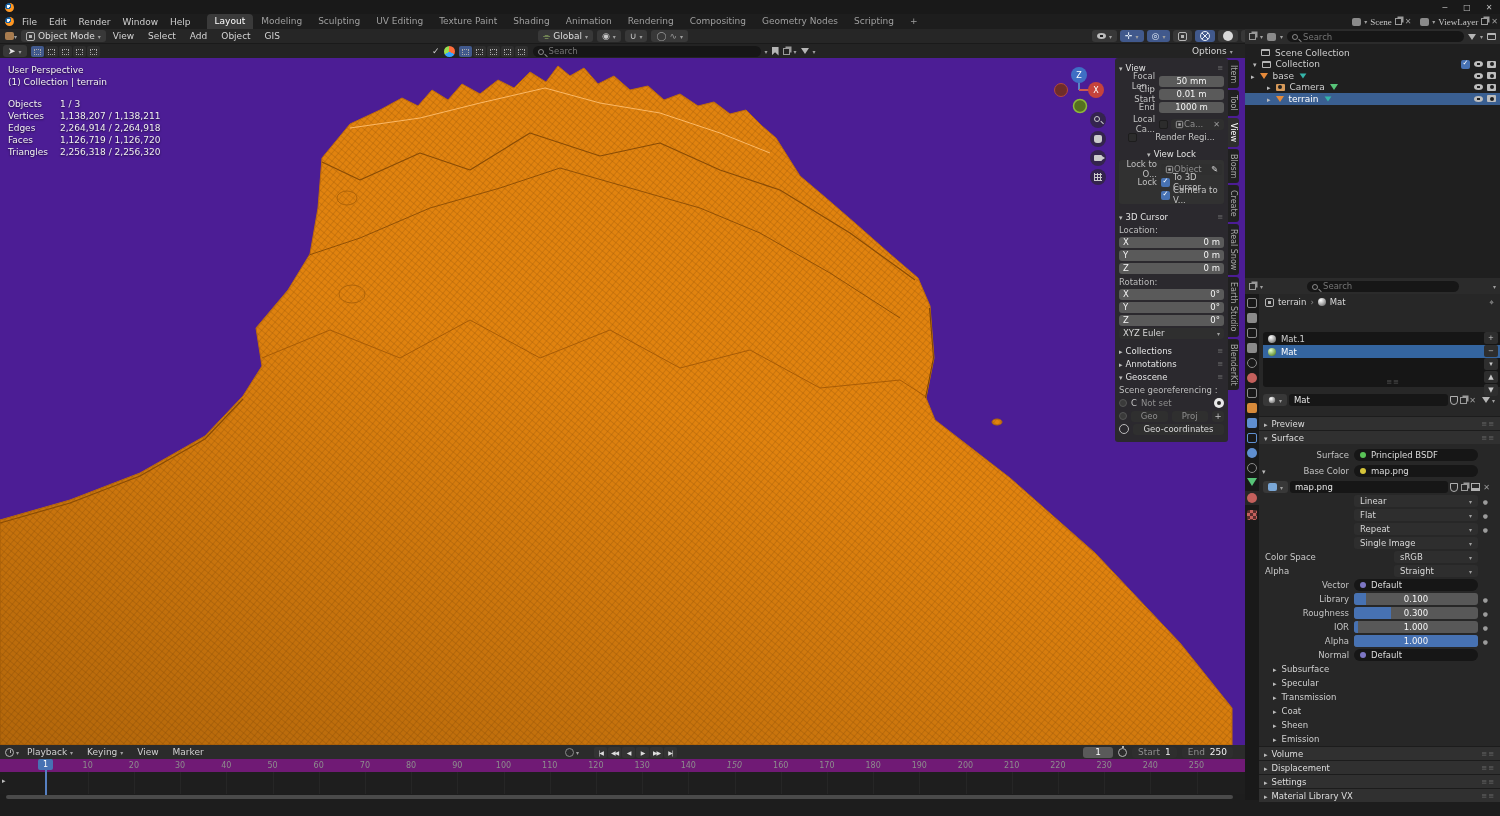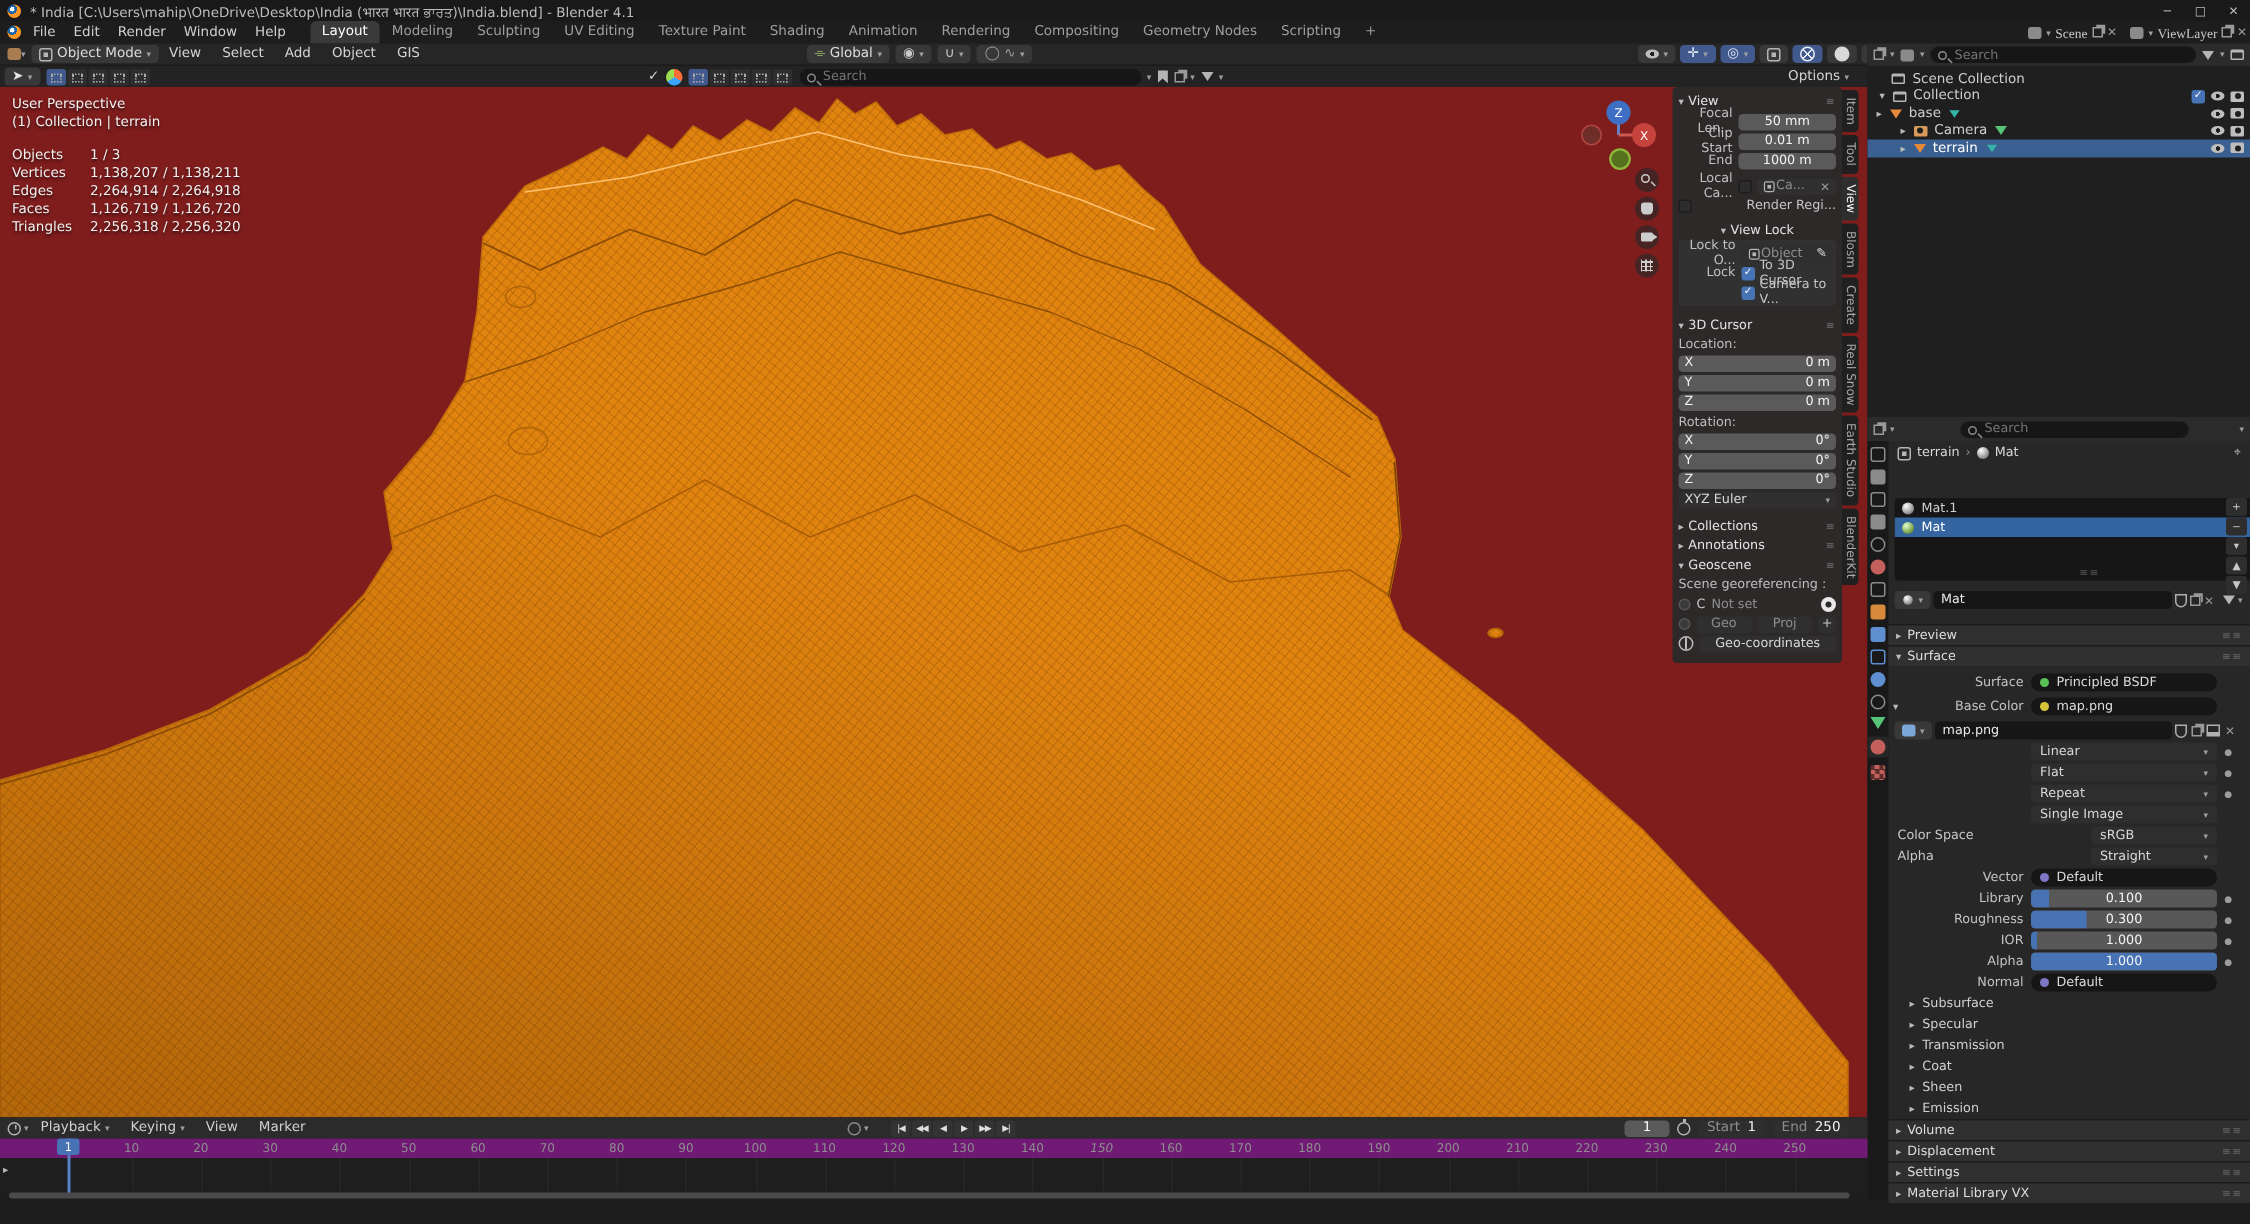--- a/index.html
+++ b/index.html
@@ -36,21 +36,21 @@
   #vphead2{left:0;top:44px;width:1245px;height:14px;background:#232323;display:flex;align-items:center;}
   .mbtn{width:13px;height:11px;background:#2e2e2e;border-radius:2px;margin-right:1px;position:relative;}
   .mbtn::after{content:"";position:absolute;left:3px;top:3px;width:5px;height:4px;border:1px dotted #aaa;}
   .mbtn.on{background:#41598c;}
   .srch{background:#161616;border:none;outline:none;border-radius:6px;height:11px;color:#ddd;font-size:8.5px;padding:0 6px 0 16px;font-family:inherit;}
   .lens{position:absolute;width:6px;height:6px;border:1px solid #8a8a8a;border-radius:50%;}
   .lens::after{content:"";position:absolute;left:5px;top:5px;width:4px;height:1px;background:#8a8a8a;transform:rotate(45deg);}
   .bk-logo{width:11px;height:11px;border-radius:50%;background:conic-gradient(#ff6d3a 0 33%,#3aa4ff 33% 66%,#9adf4f 66%);}
   .shade-circ{width:10px;height:10px;border-radius:50%;}
   
-  #viewport{left:0;top:58px;width:1245px;height:687px;background:#7f1d1d;overflow:hidden;}
+  #viewport{left:0;top:58px;width:1245px;height:687px;background:#4c1d95;overflow:hidden;}
   #overlay{position:absolute;left:8px;top:6px;color:#f0f0f0;text-shadow:0 1px 2px rgba(0,0,0,.65);line-height:12px;}
   #overlay .stats{margin-top:10px;}
   #overlay .srow{display:flex;}
   #overlay .srow b{font-weight:normal;width:52px;display:inline-block;}
   
   .navbtn{width:16px;height:16px;border-radius:50%;background:rgba(40,40,40,.65);margin-bottom:3px;position:relative;}
   .navbtn span{position:absolute;left:4px;top:4px;width:8px;height:8px;}
   .nb-zoom span{border:1.4px solid #ccc;border-radius:50%;width:6px;height:6px;}
   .nb-zoom span::after{content:"";position:absolute;left:5px;top:5px;width:4px;height:1.4px;background:#ccc;transform:rotate(45deg);}
   .nb-hand span{background:#ccc;border-radius:2px 2px 3px 3px;}
@@ -157,21 +157,20 @@
   .funnel{display:inline-block;width:0;height:0;border-left:4px solid transparent;border-right:4px solid transparent;border-top:6px solid #b5b5b5;}
   .flag{width:7px;height:9px;background:#b5b5b5;clip-path:polygon(0 0,100% 0,100% 100%,50% 65%,0 100%);}
 </style>
 </head>
 <body>
 
 <div id="app">
 
   <div id="titlebar" class="abs">
     <span class="blogo"></span>
-    <span style="color:#bdbdbd;">* India [C:\Users\mahip\OneDrive\Desktop\India (भारत भारत ਭਾਰਤ)\India.blend] - Blender 4.1</span>
     <span class="wc">
       <span>─</span>
       <span>□</span>
       <span>✕</span>
     </span>
   </div>
 
   <div id="topbar" class="abs">
     <span class="blogo" style="margin:0 2px 0 5px;"></span>
     <span class="menu">File</span>
@@ -417,21 +416,21 @@
         </div>
       <div class="np-row" style="margin-top:5px;">
           <span class="np-lab">Local Ca...</span>
           <span class="chk0"></span>
           <span class="np-drop" style="margin-left:3px;">
             <span class="sq-ic" style="transform:scale(.8);"></span>
             <span class="dim">Ca...</span>
             <span class="x-ic" style="margin-left:auto;">✕</span>
           </span>
         </div>
-      <div class="np-row" style="justify-content:space-between;gap:18px;">
+      <div class="np-row" style="justify-content:center;gap:18px;">
           <span class="chk0"></span>
           <span>Render Regi...</span>
         </div>
       <div class="np-h" style="margin-top:4px;justify-content:center;">
           <span class="cd"></span>
           <span>View Lock</span>
         </div>
       <div style="background:#313131;border-radius:3px;padding:2px 2px;">
         <div class="np-row">
             <span class="np-lab">Lock to O...</span>

